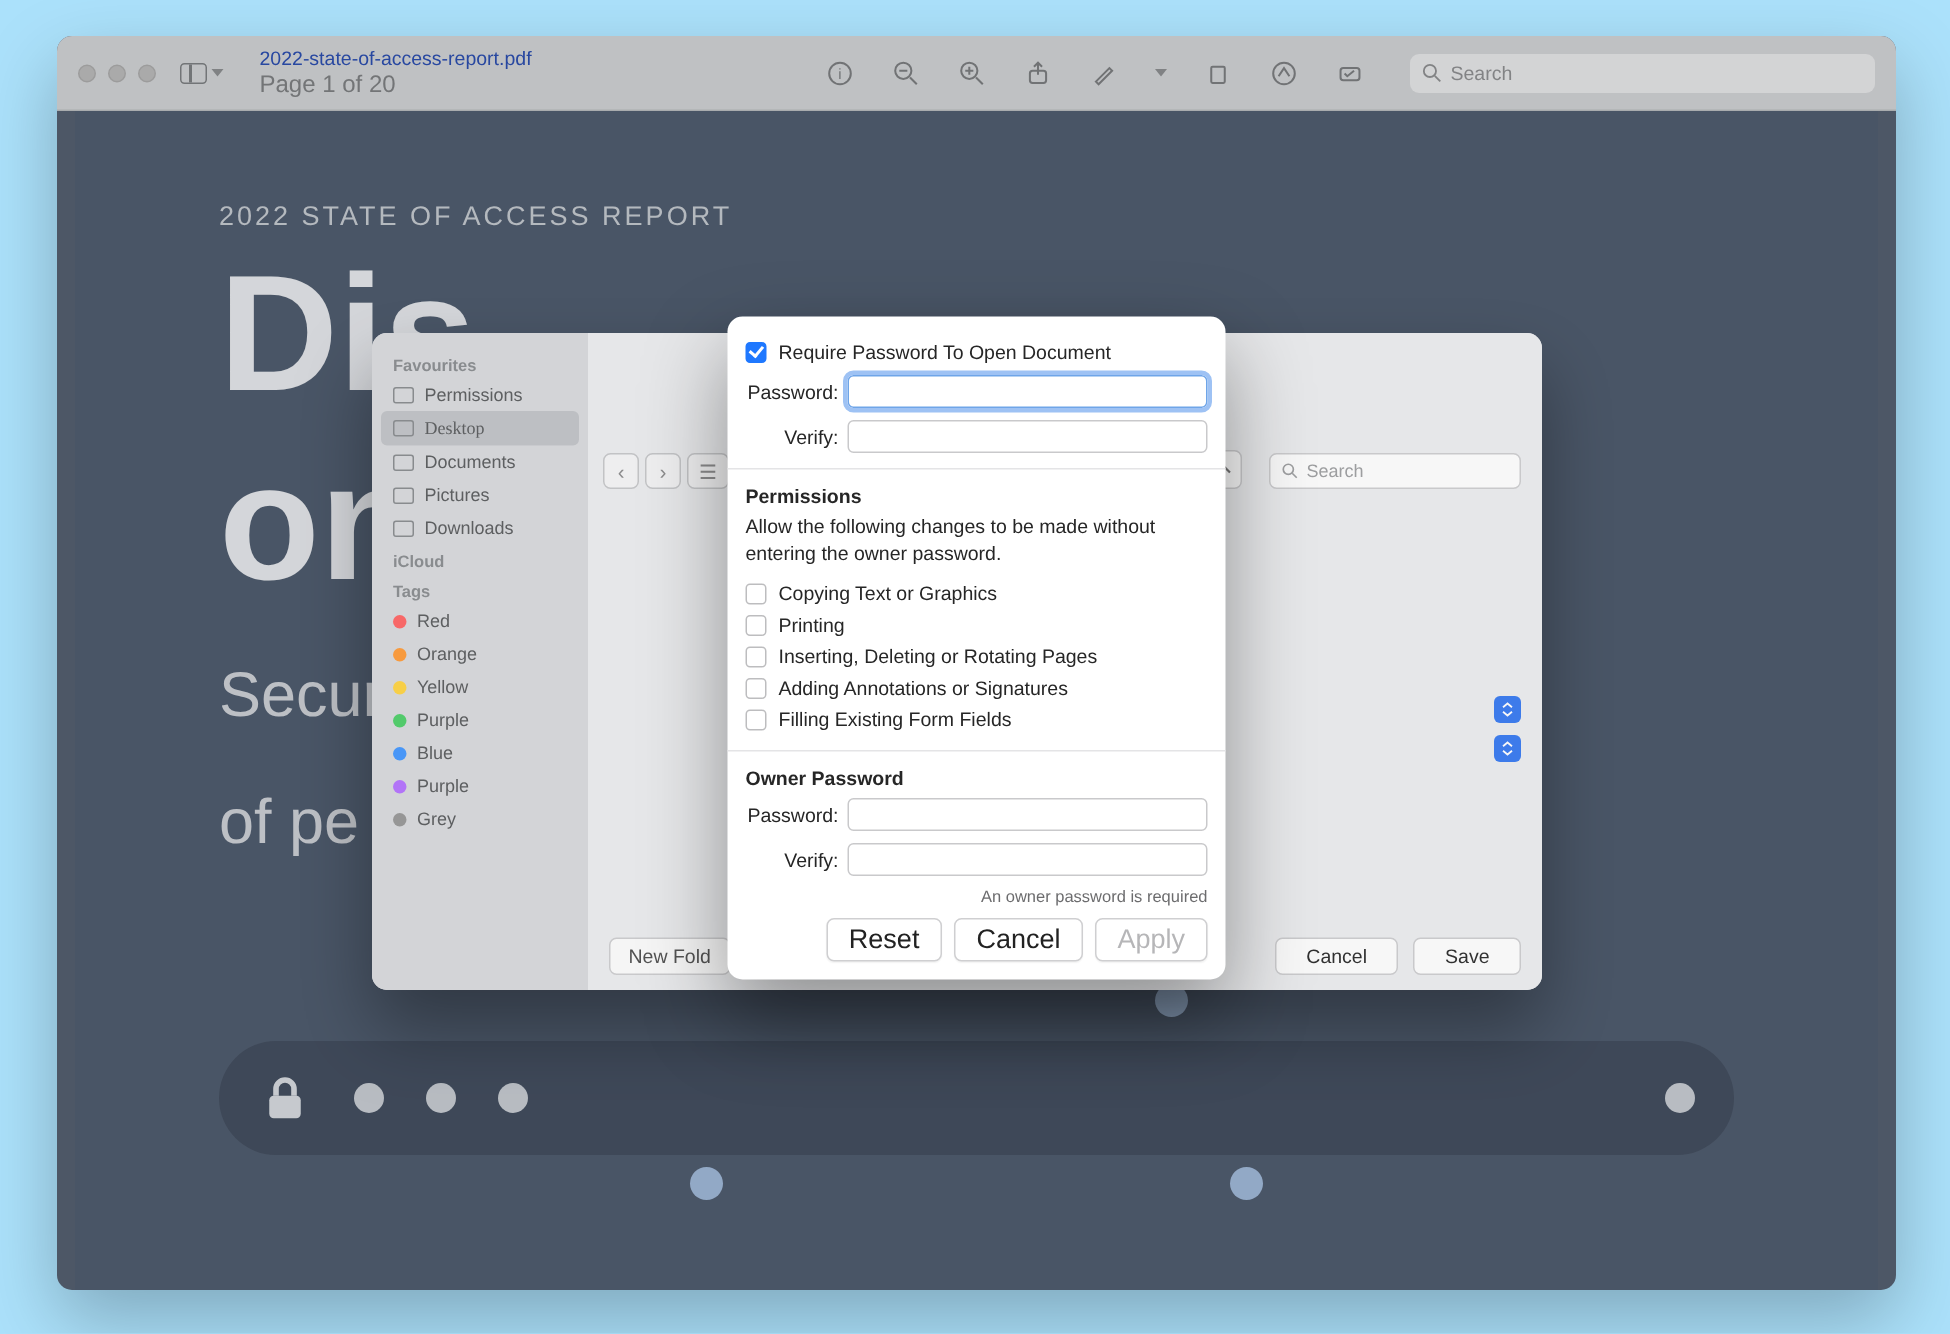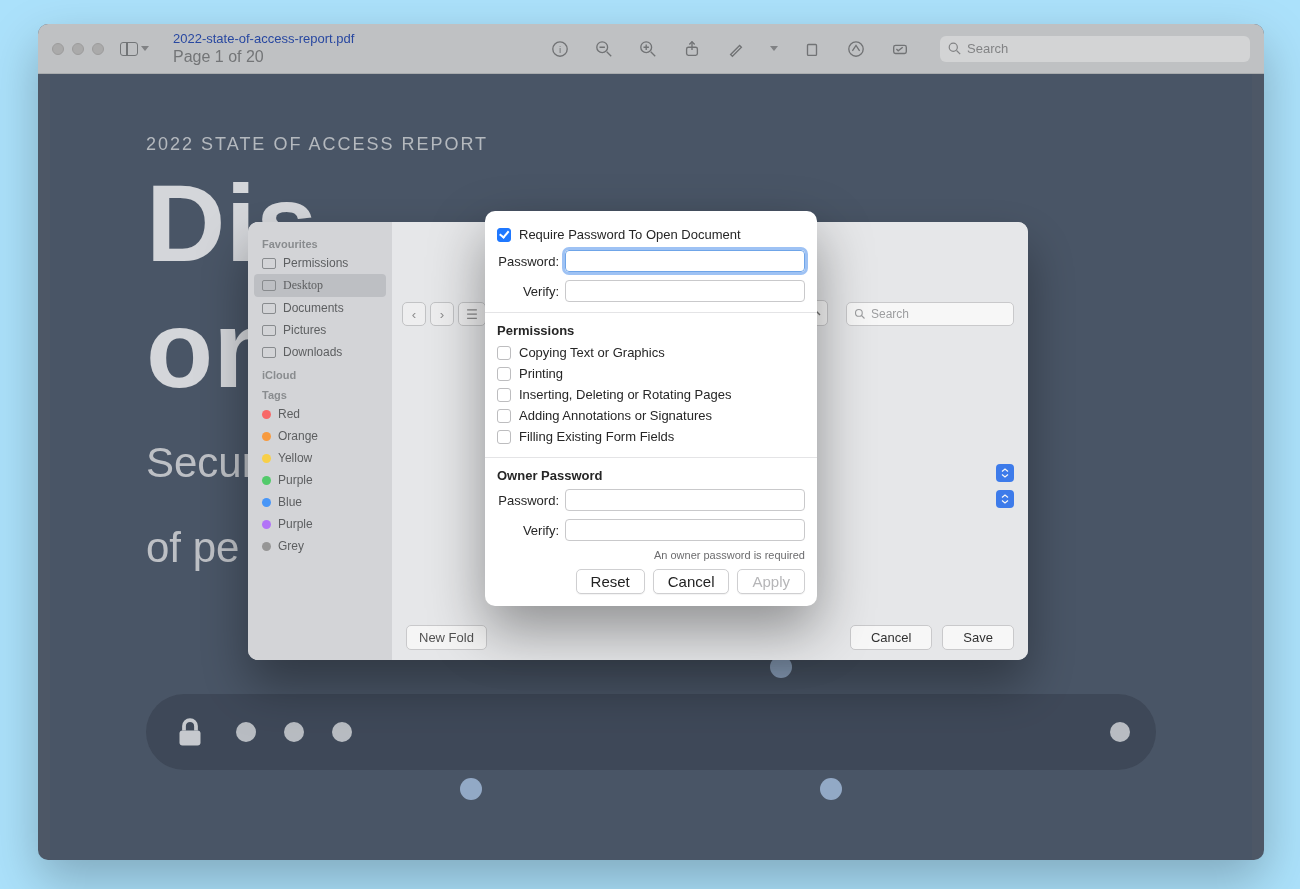--- a/index.html
+++ b/index.html
@@ -129,21 +129,21 @@
   .chk{ width:14px; height:14px; border-radius:3px; border:1px solid #bdbdbf; margin-right:8px; display:inline-flex; align-items:center; justify-content:center; flex-shrink:0;}
   .chk.on{ background:#1f78ff; border-color:#1f78ff;}
   .chk.on::after{content:"";width:4px;height:7px;border:solid #fff;border-width:0 2px 2px 0; transform:rotate(40deg) translate(-0.5px,-1px);}
   .pw-divider{ height:1px; background:#e4e4e6; margin:10px -12px;}
   .pw-h{ font-weight:600; margin-bottom:4px; font-size:13px;}
   .pw-desc{ font-size:13px; color:#262626; margin-bottom:8px; line-height:1.35;}
   .perm-row{ display:flex; align-items:center; padding:3px 0;}
   .pw-note{ font-size:11px; color:#6c6c6e; text-align:right; margin-top:3px; margin-bottom:8px;}
   .pw-actions{ display:flex; gap:8px; justify-content:flex-end;}
   .pw-actions button{
-    font-size:15px; padding:3px 14px; border-radius:5px;
+    font-size:18px; padding:3px 14px; border-radius:5px;
     background:#fff; border:1px solid #cfcfd1; color:#222;
     box-shadow:0 1px 1px rgba(0,0,0,0.05);
   }
   .pw-actions button:disabled{ color:#b6b6b8;}
   svg{display:block;}
 </style>
 </head>
 <body>
 
 <div class="preview-window">
@@ -352,20 +352,21 @@
   <div class="pw-row">
     <label class="lab">Password:</label>
     <input type="password" class="focused" style="">
   </div>
   <div class="pw-row">
     <label class="lab">Verify:</label>
     <input type="password" style="">
   </div>
   <div class="pw-divider"></div>
   <div class="pw-h">Permissions</div>
+  <div class="pw-desc">Allow the following changes to be made without entering the owner password.</div>
   <div id="perm-list">
       <div class="perm-row">
         <span class="chk"></span>
         <span>Copying Text or Graphics</span>
       </div>
       <div class="perm-row">
         <span class="chk"></span>
         <span>Printing</span>
       </div>
       <div class="perm-row">

